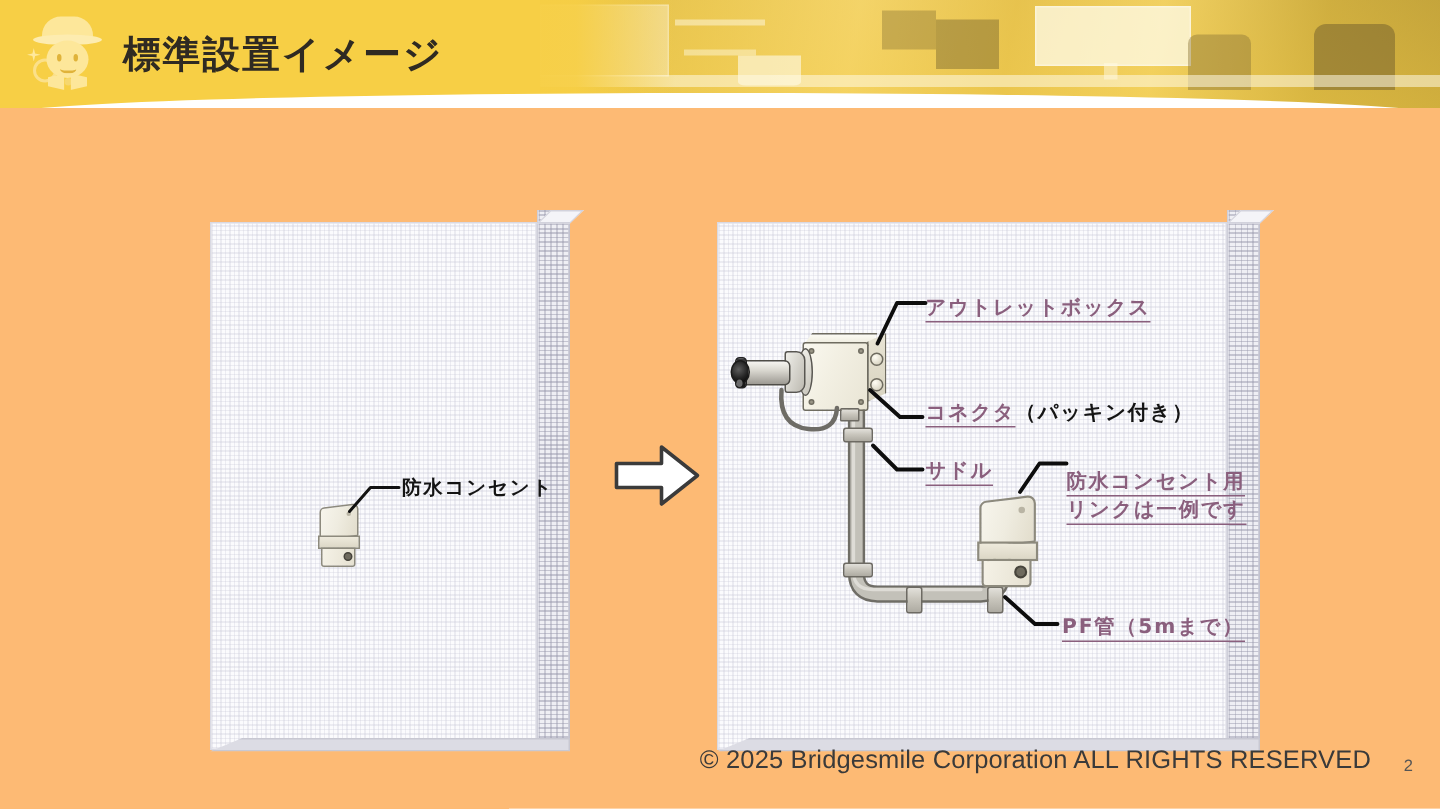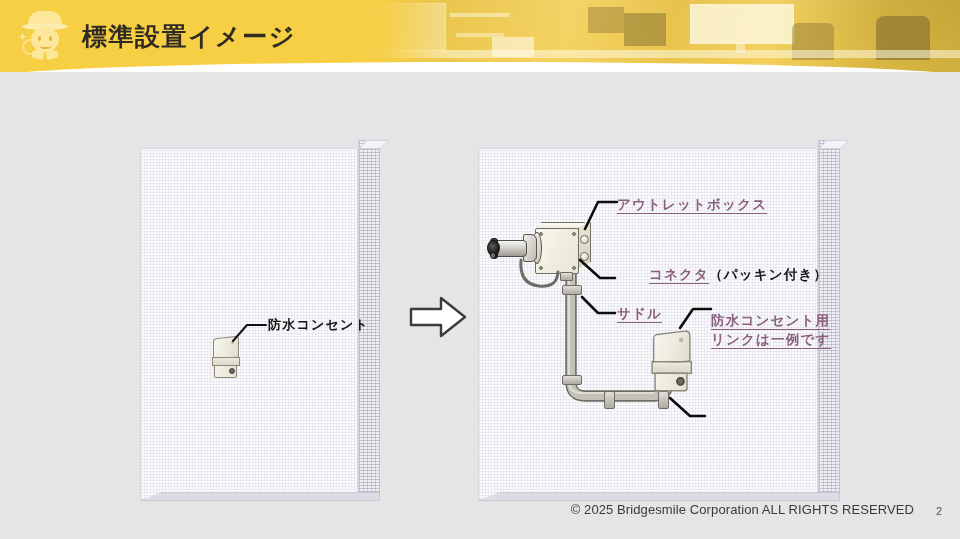--- a/index.html
+++ b/index.html
@@ -3,21 +3,21 @@
 <meta charset="utf-8">
 <style>
   html,body{margin:0;padding:0;}
   body{
     width:960px;height:539px;
     background:#ffffff;
     font-family:"Liberation Sans","DejaVu Sans",sans-serif;
     overflow:hidden;
     position:relative;
   }
-  .slide{position:relative;width:960px;height:539px;background:#e5e5e5;overflow:hidden;}
+  .slide{position:relative;width:960px;height:539px;background:#fdba74;overflow:hidden;}
 
   
   .header{
     position:absolute;left:0;top:0;width:960px;height:72px;
     background:#f7cf45;
     overflow:hidden;
   }
   .header-photo{
     position:absolute;right:0;top:0;width:600px;height:72px;
     overflow:hidden;
@@ -200,21 +200,21 @@
   
   .conduit{position:absolute;}
   .conduit svg{display:block;overflow:visible;}
   .saddle{position:absolute;
     background:linear-gradient(180deg,#e2e0da 0%,#c9c6bd 45%,#aeaba2 100%);
     border:1.1px solid #6d6a63;box-sizing:border-box;border-radius:2px;}
 
   
   .footer{
     position:absolute;right:46px;bottom:22px;
-    font-size:13px;color:#3a3a3a;letter-spacing:.1px;white-space:nowrap;
+    font-size:17px;color:#3a3a3a;letter-spacing:.1px;white-space:nowrap;
     font-family:"Liberation Sans","DejaVu Sans",sans-serif;
     padding-left:37px;
   }
   .pagenum{
     position:absolute;right:18px;bottom:22px;
     font-size:11px;color:#555;
     font-family:"Liberation Sans","DejaVu Sans",sans-serif;
   }
 </style>
 </head>
@@ -376,33 +376,36 @@
   <div class="leader" style="left:668px;top:396px;width:38px;height:24px;">
     <svg width="38" height="24" viewBox="0 0 38 24">
       <path d="M2 2 L22 20 L37 20" stroke="#0d0d0d" stroke-width="2.6" fill="none" stroke-linecap="round" stroke-linejoin="round"></path>
     </svg>
   </div>
 
   <div class="lbl" style="left:617px;top:196px;font-size:13.5px;letter-spacing:1.2px;">
     <span class="link">アウトレットボックス</span>
   </div>
 
-  <div class="lbl" style="left:617px;top:266px;font-size:13.5px;letter-spacing:1.2px;padding-left:32px;">
+  <div class="lbl" style="left:617px;top:266px;font-size:13.5px;letter-spacing:1.2px;">
     <span class="link">コネクタ</span><span class="plain">（パッキン付き）</span>
   </div>
 
   <div class="lbl" style="left:617px;top:305px;font-size:13.5px;letter-spacing:1.2px;">
     <span class="link">サドル</span>
   </div>
 
   <div class="lbl" style="left:711px;top:312px;font-size:13.5px;letter-spacing:1.2px;">
     <span class="link">防水コンセント用</span>
   </div>
   <div class="lbl" style="left:711px;top:331px;font-size:13.5px;letter-spacing:1.2px;">
     <span class="link">リンクは一例です</span>
   </div>
 
+  <div class="lbl" style="left:708px;top:409px;font-size:13.5px;letter-spacing:1.2px;">
+    <span class="link">PF管（5mまで）</span>
+  </div>
 
 
   <div class="footer">© 2025 Bridgesmile Corporation ALL RIGHTS RESERVED</div>
   <div class="pagenum">2</div>
 
 </div>
 
 </body></html>

